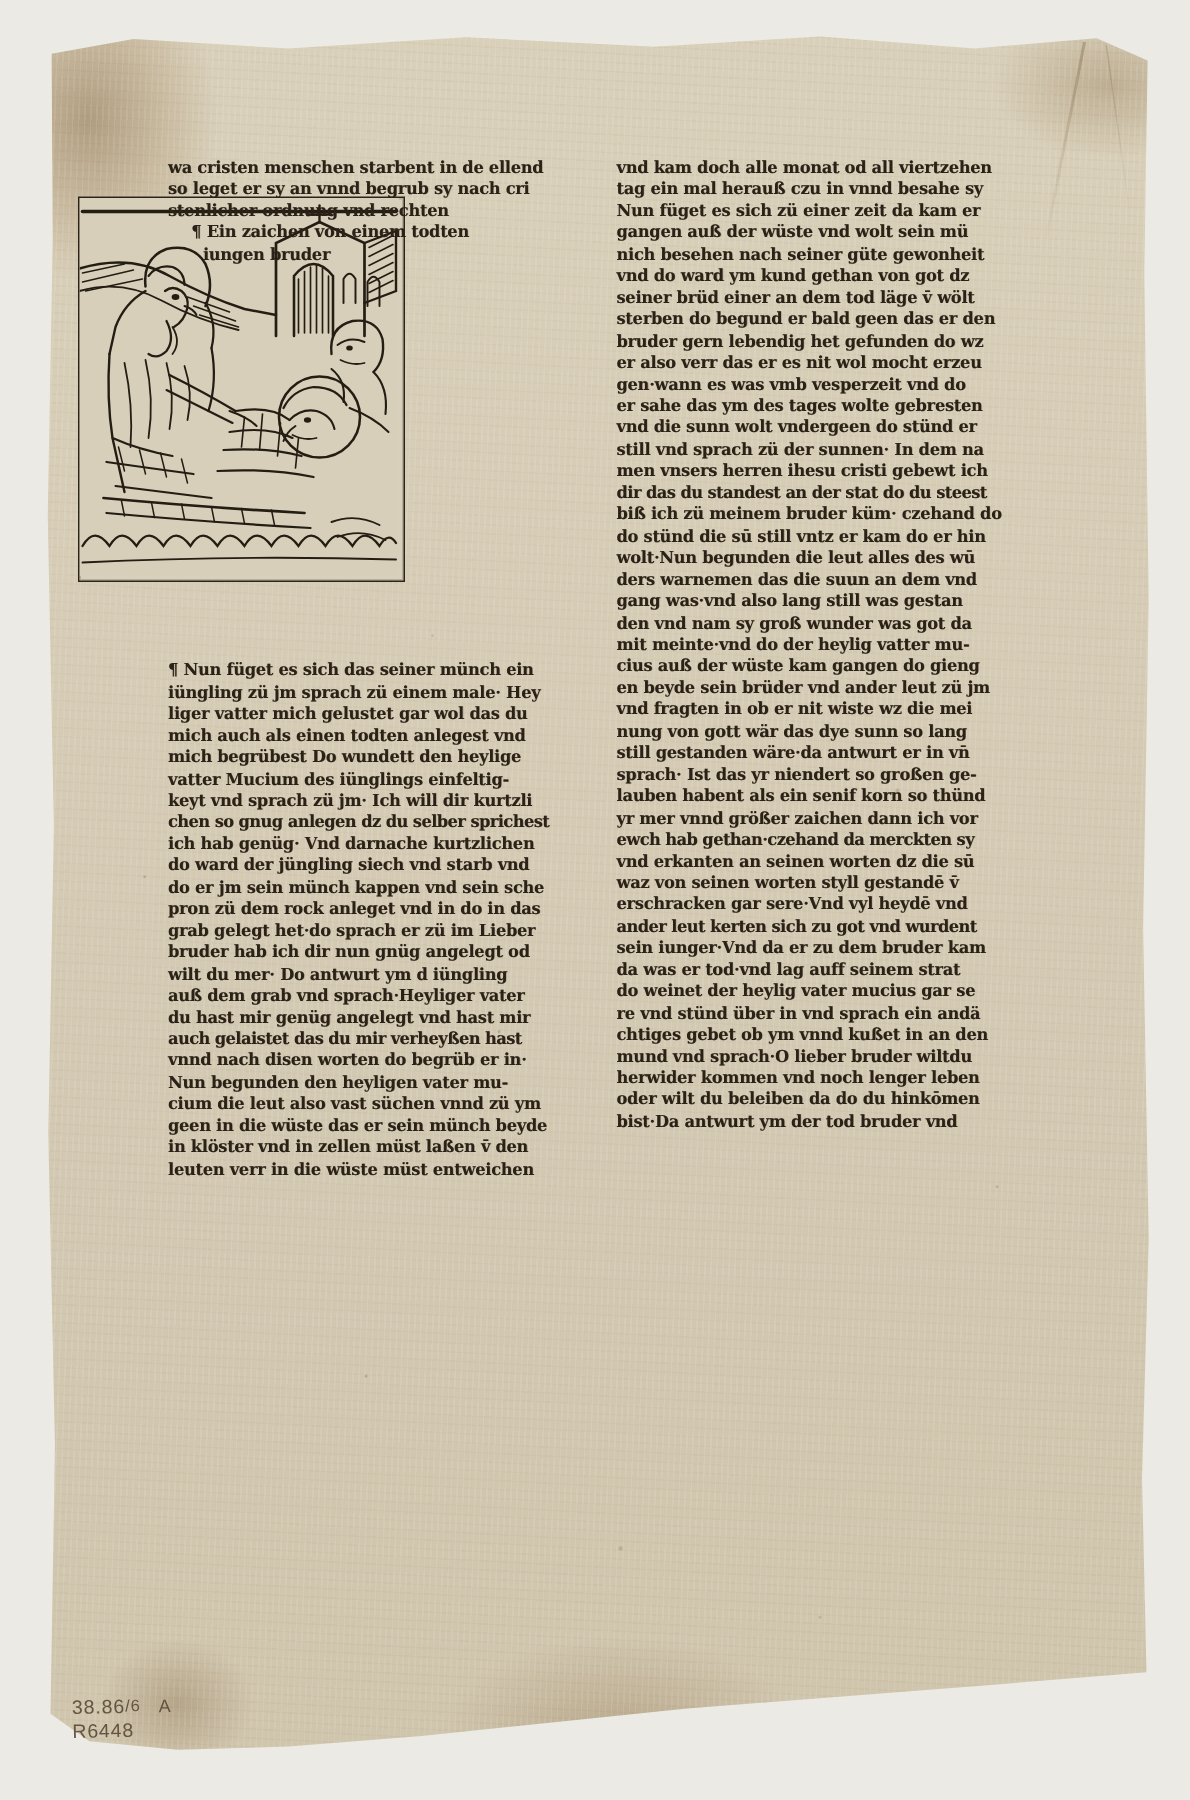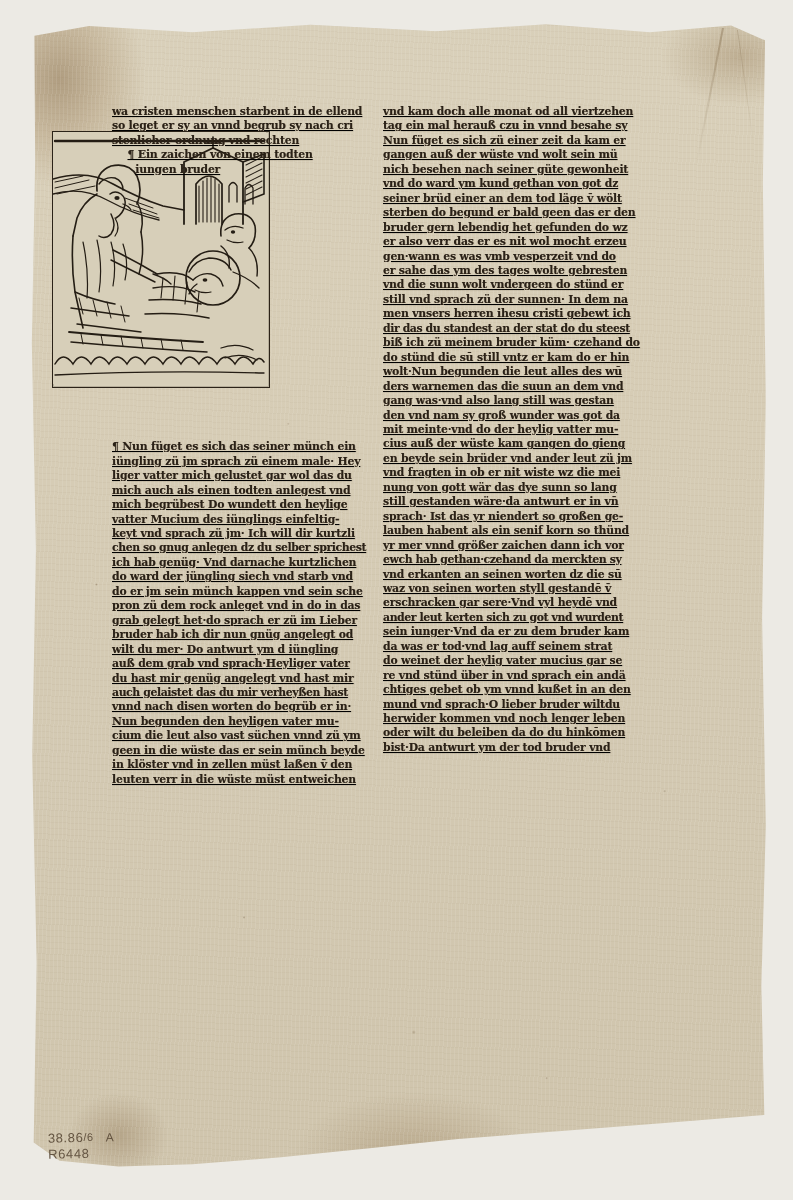--- a/index.html
+++ b/index.html
@@ -98,21 +98,21 @@
   }
 
   
   .text-block {
     position: absolute;
     left: 112px;
     top: 105px;
     width: 570px;
     height: 860px;
     display: flex;
-    text-decoration: underline;
+    gap: 28px;
   }
   .column {
     width: 271px;
     position: relative;
   }
 
   .ln {
     font-family: "DejaVu Serif", serif;
     font-size: 11.1px;
     line-height: 14.45px;

